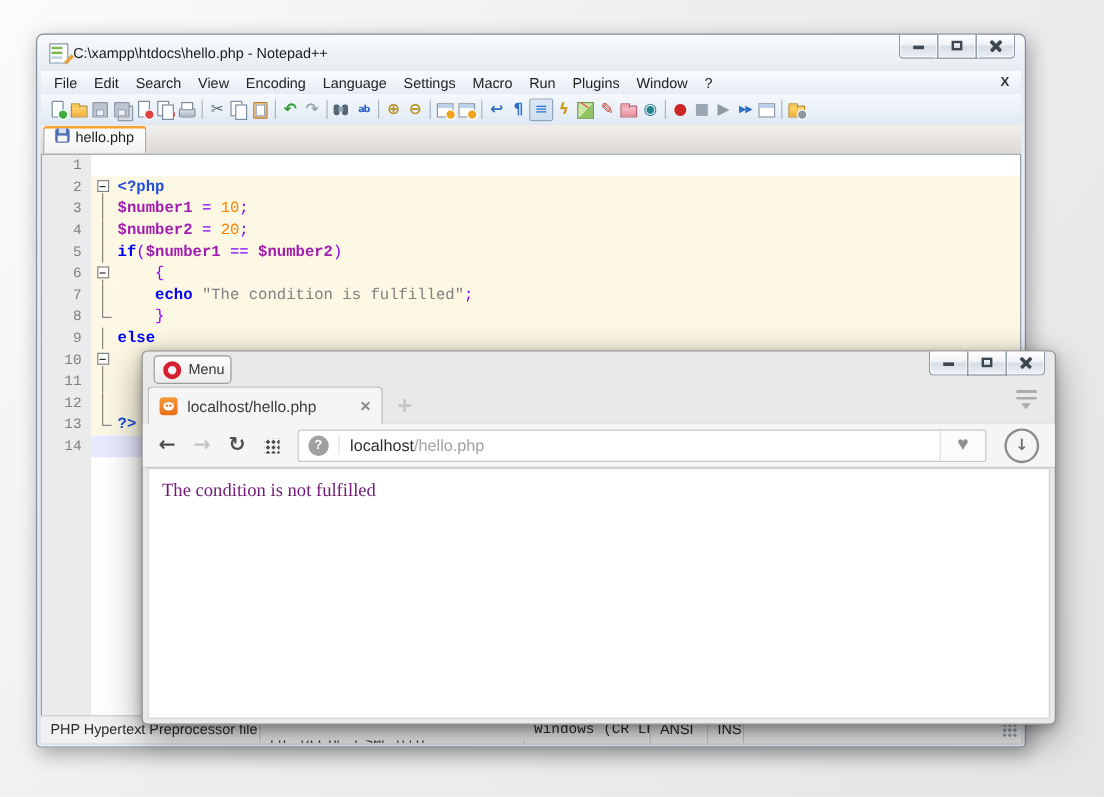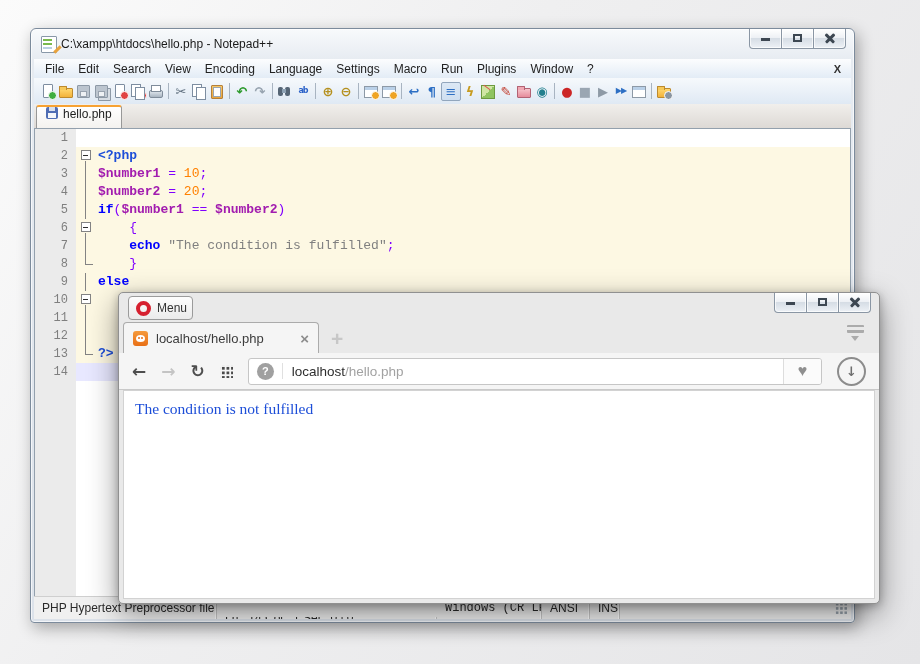--- a/index.html
+++ b/index.html
@@ -136,21 +136,21 @@
   .sep2{width:1px;height:16px;background:#e0e0e0;margin-right:9px}
   .url{font-size:13.5px;white-space:nowrap}
   .url b{color:#2d2d2d;font-weight:normal}
   .url i{color:#a2a2a2}
   .heart{margin-left:auto;align-self:stretch;width:37px;display:flex;align-items:center;justify-content:center;
       border-left:1px solid #ddd;background:#fbfbfb;color:#8f8f8f;font-size:16px}
   .dl{width:25px;height:25px;border:2px solid #8c8c8c;border-radius:50%;display:flex;align-items:center;
       justify-content:center;color:#6e6e6e;font-weight:bold;font-size:13px;flex:0 0 auto;box-sizing:content-box;
       font-family:"DejaVu Sans",sans-serif}
   .op-content{position:absolute;left:4px;right:4px;top:97px;bottom:4px;background:#fff;border:1px solid #d2d2d2}
-  .op-text{margin:9px 11px;font-family:"Liberation Serif",serif;font-size:15.5px;color:#1d4ed8}
+  .op-text{margin:9px 11px;font-family:"Liberation Serif",serif;font-size:15.5px;color:#701a75}
 </style>
 </head>
 <body>
 
 <div class="stage">
 
   <section class="np">
     <div class="np-title">
       <span class="npp-ico"></span>
       <span class="np-title-text">C:\xampp\htdocs\hello.php - Notepad++</span>

